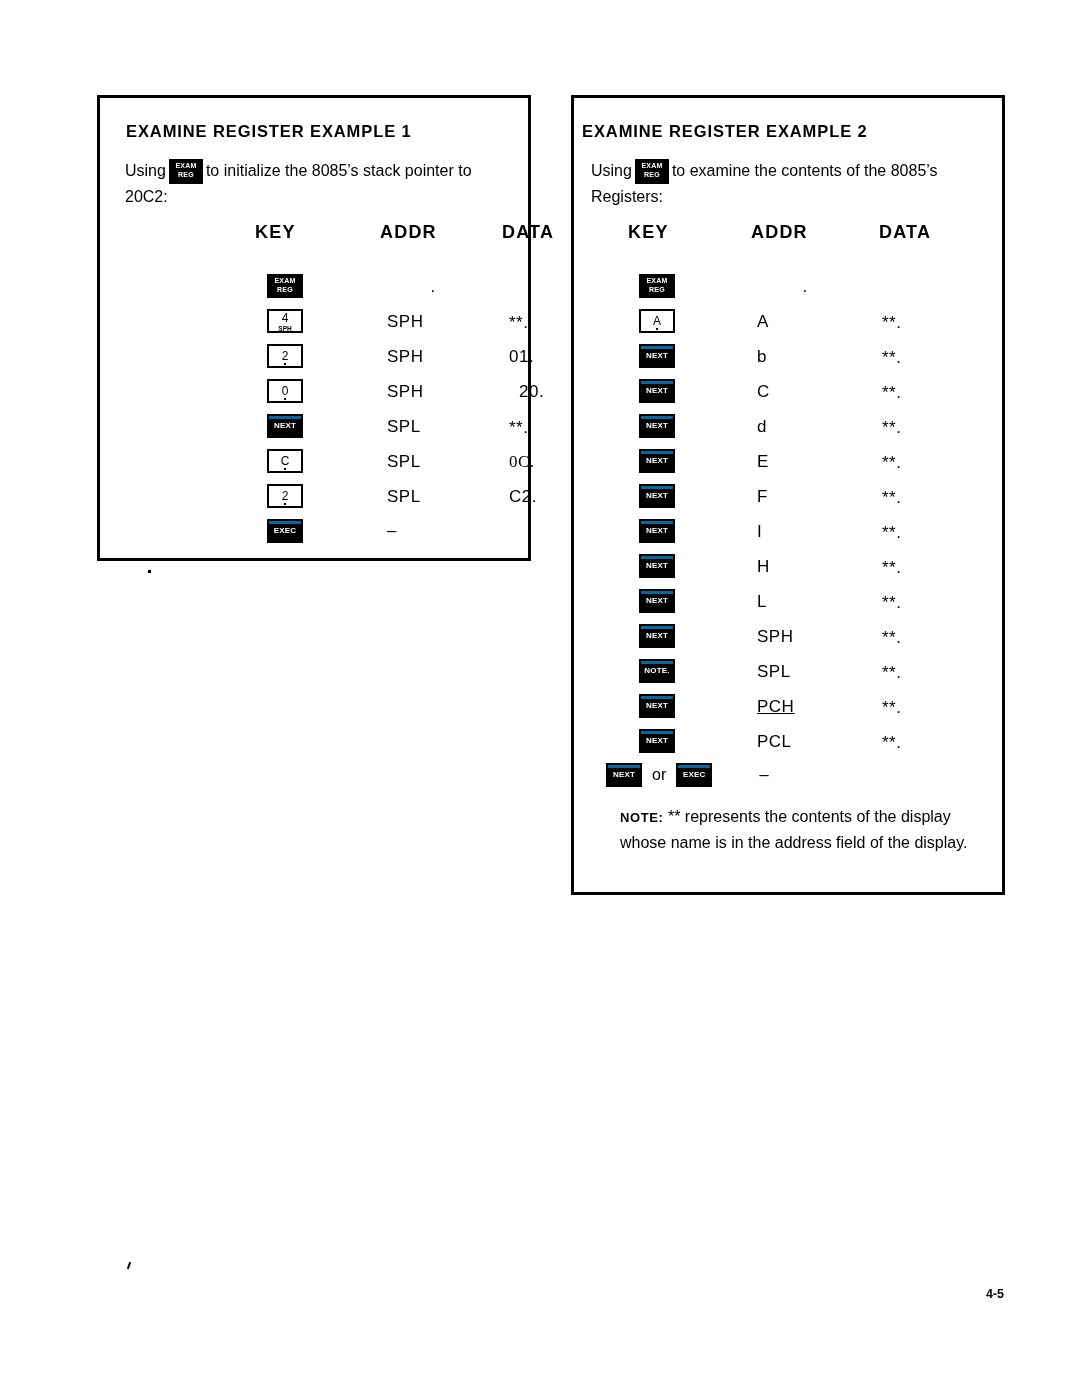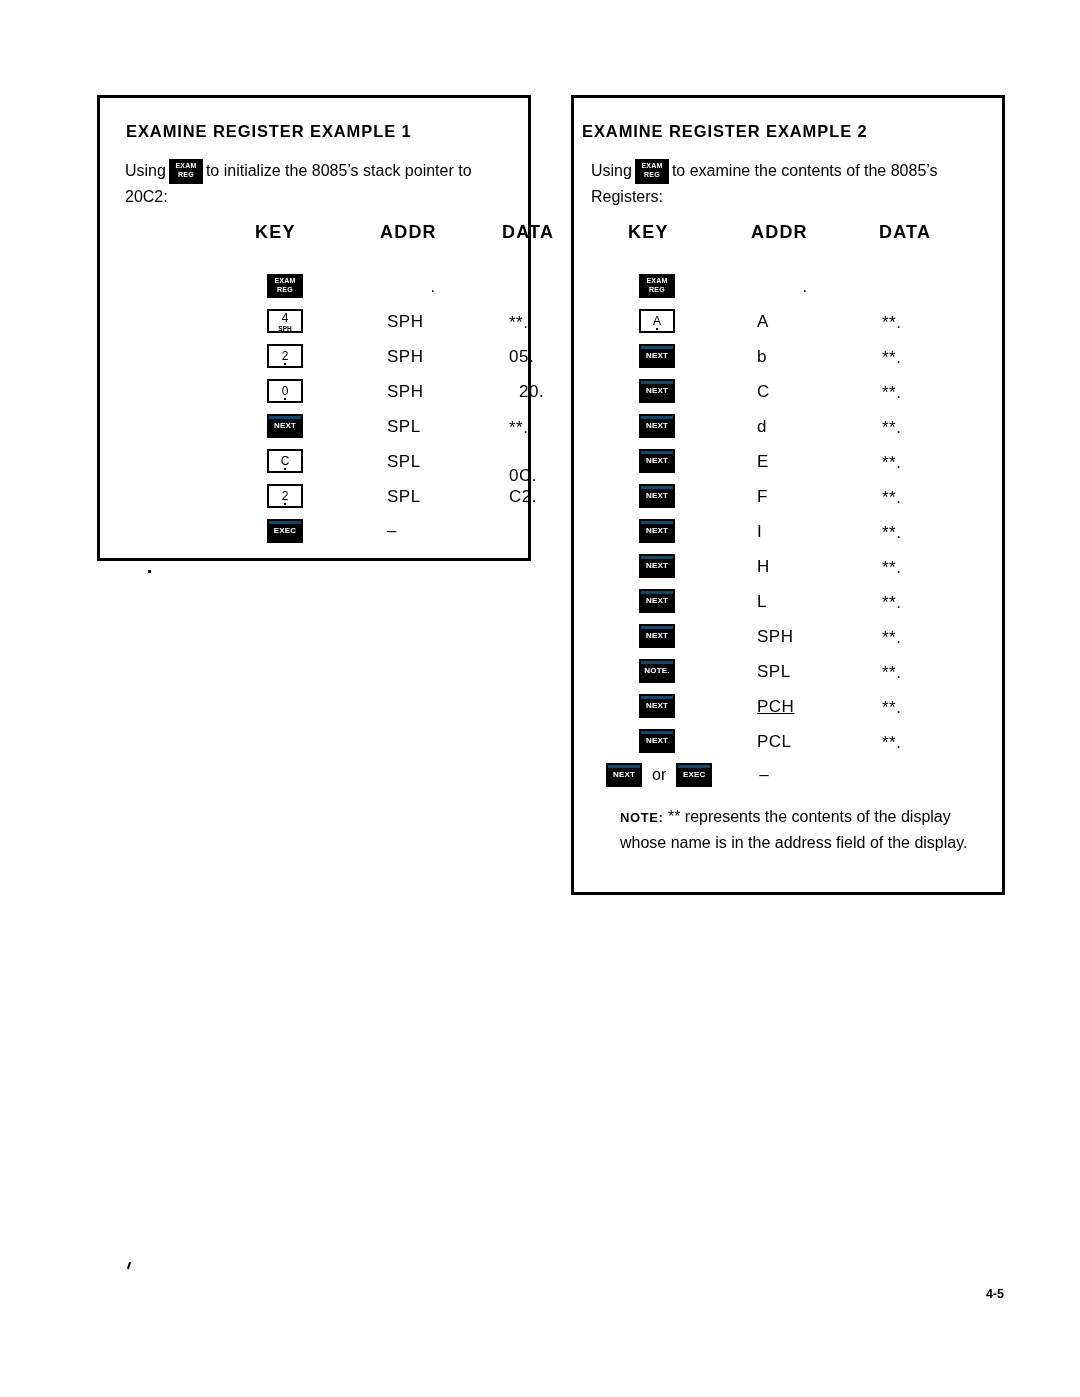--- a/index.html
+++ b/index.html
@@ -57,21 +57,21 @@
     font-size: 16px;
     line-height: 26px;
   }
   #box1 .intro { left: 25px; top: 60px; width: 390px; }
   #box2 .intro { left: 17px; top: 60px; width: 400px; }
 
   
   .keycap {
     display: inline-block;
     border: 2px solid #000;
-    background: #0c4a6e;
+    background: #0369a1;
     vertical-align: middle;
     box-sizing: border-box;
     text-align: center;
     position: relative;
   }
   .keycap .k-inner {
     display: block;
     background: #000;
     color: #fff;
     font-family: "Liberation Sans", sans-serif;
@@ -240,21 +240,21 @@
         </span>
         <span class="cell-addr" style="left:120px; top:5px;">SPH</span>
         <span class="cell-data stars" style="left:242px; top:6px;">**.</span>
       </div>
 
       <div class="row">
         <span class="cell-key">
           <span class="keycap plain key-cell" style="padding-top:4px;"><span class="k-face">2</span><span class="k-dot"></span></span>
         </span>
         <span class="cell-addr" style="left:120px; top:5px;">SPH</span>
-        <span class="cell-data" style="left:242px; top:5px;">05.</span>
+        <span class="cell-data" style="left:242px; top:5px;">01.</span>
       </div>
 
       <div class="row">
         <span class="cell-key">
           <span class="keycap plain key-cell" style="padding-top:4px;"><span class="k-face">0</span><span class="k-dot"></span></span>
         </span>
         <span class="cell-addr" style="left:120px; top:5px;">SPH</span>
         <span class="cell-data" style="left:252px; top:5px;">20.</span>
       </div>
 
@@ -264,21 +264,21 @@
         </span>
         <span class="cell-addr" style="left:120px; top:5px;">SPL</span>
         <span class="cell-data stars" style="left:242px; top:6px;">**.</span>
       </div>
 
       <div class="row">
         <span class="cell-key">
           <span class="keycap plain key-cell" style="padding-top:4px;"><span class="k-face">C</span><span class="k-dot"></span></span>
         </span>
         <span class="cell-addr" style="left:120px; top:5px;">SPL</span>
-        <span class="cell-data" style="left:242px; top:19px;">0C.</span>
+        <span class="cell-data" style="left:242px; top:5px;font-family:Liberation Serif, serif;">0C.</span>
       </div>
 
       <div class="row">
         <span class="cell-key">
           <span class="keycap plain key-cell" style="padding-top:4px;"><span class="k-face">2</span><span class="k-dot"></span></span>
         </span>
         <span class="cell-addr" style="left:120px; top:5px;">SPL</span>
         <span class="cell-data" style="left:242px; top:5px;">C2.</span>
       </div>
 

